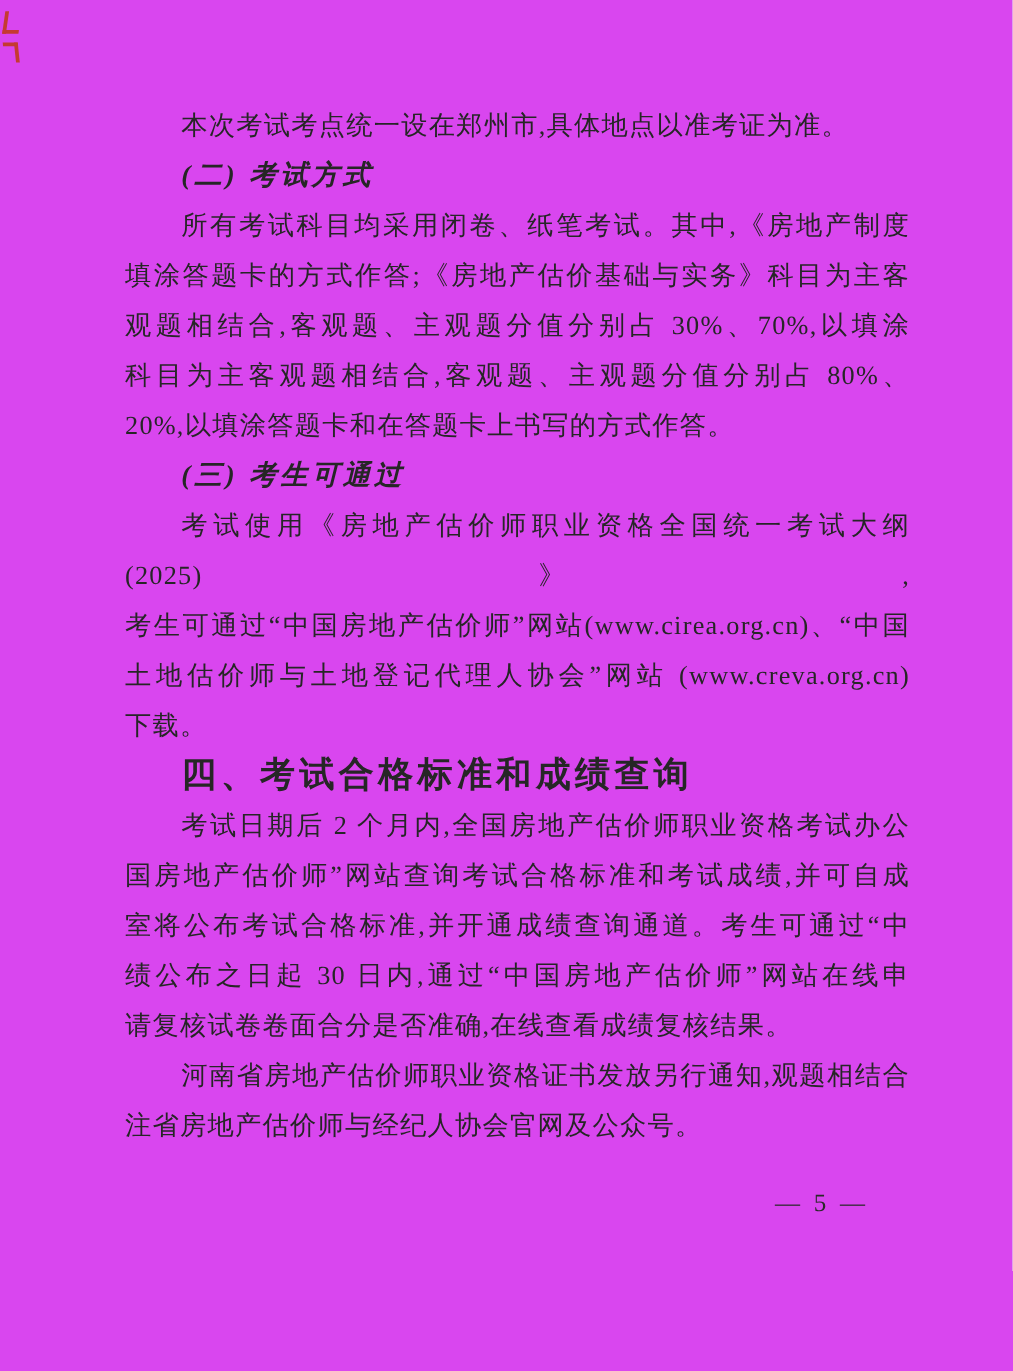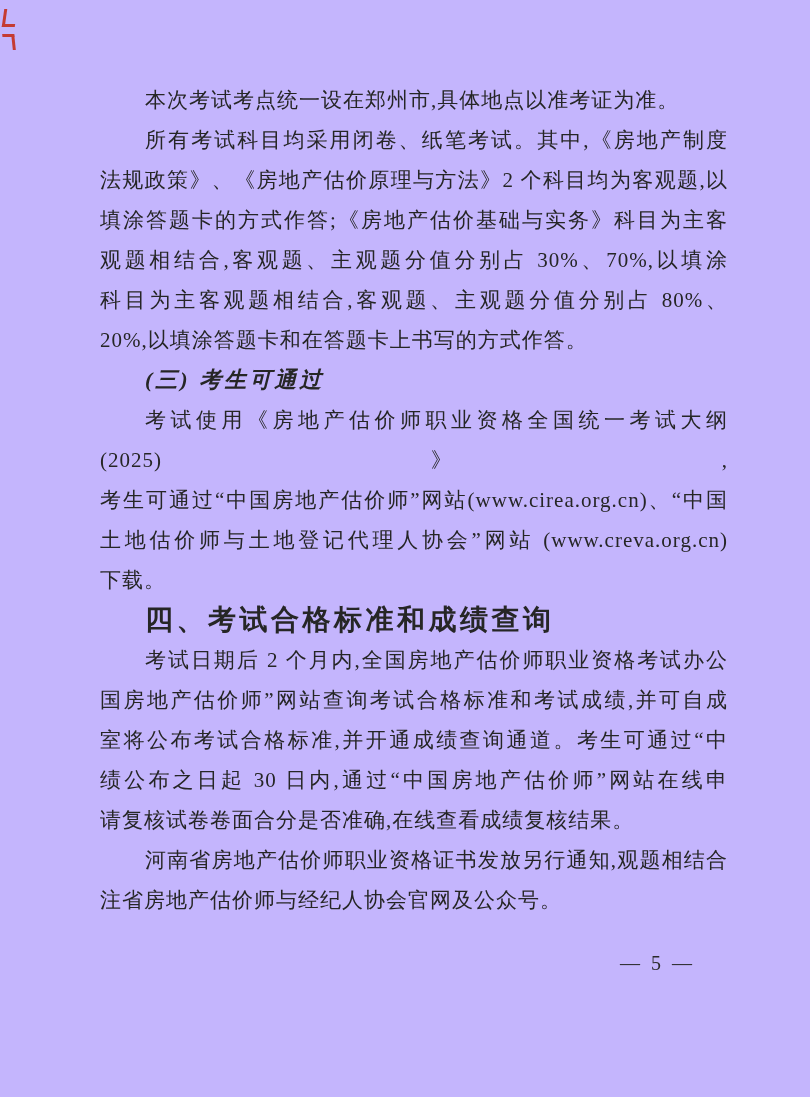--- a/index.html
+++ b/index.html
@@ -1,20 +1,20 @@
 <!DOCTYPE html>
 <html style="--accent: #c53a32;"><head>
 <meta charset="utf-8">
 <style>
   html,body{margin:0;padding:0;background:#e8e8e8;}
   .page{
     position:relative;
     width:810px;height:1097px;
     margin:0 auto;
-    background:#c4b5fd;
+    background:#d946ef;
     overflow:hidden;
     font-family:"Liberation Serif","DejaVu Serif",serif;
     color:#262626;
   }
   .content{
     position:absolute;
     left:100px;top:80px;width:628px;
   }
   .ln{
     font-size:21px;
@@ -63,22 +63,22 @@
 </head>
 <body>
 
 <div class="page">
 
   <div class="red-mark red-mark-1"></div>
   <div class="red-mark red-mark-2"></div>
 
   <div class="content">
     <div class="ln ind">本次考试考点统一设在郑州市,具体地点以准考证为准。</div>
+    <div class="ln ind kai">(二) 考试方式</div>
     <div class="ln ind full">所有考试科目均采用闭卷、纸笔考试。其中,《房地产制度</div>
-    <div class="ln full">法规政策》、《房地产估价原理与方法》2 个科目均为客观题,以</div>
     <div class="ln full">填涂答题卡的方式作答;《房地产估价基础与实务》科目为主客</div>
     <div class="ln full">观题相结合,客观题、主观题分值分别占 30%、70%,以填涂</div>
     <div class="ln full">科目为主客观题相结合,客观题、主观题分值分别占 80%、</div>
     <div class="ln">20%,以填涂答题卡和在答题卡上书写的方式作答。</div>
     <div class="ln ind kai">(三) 考生可通过</div>
     <div class="ln ind full">考试使用《房地产估价师职业资格全国统一考试大纲(2025)》,</div>
     <div class="ln full">考生可通过“中国房地产估价师”网站(www.cirea.org.cn)、“中国</div>
     <div class="ln full">土地估价师与土地登记代理人协会”网站 (www.creva.org.cn)</div>
     <div class="ln">下载。</div>
     <div class="ln ind hei">四、考试合格标准和成绩查询</div>

